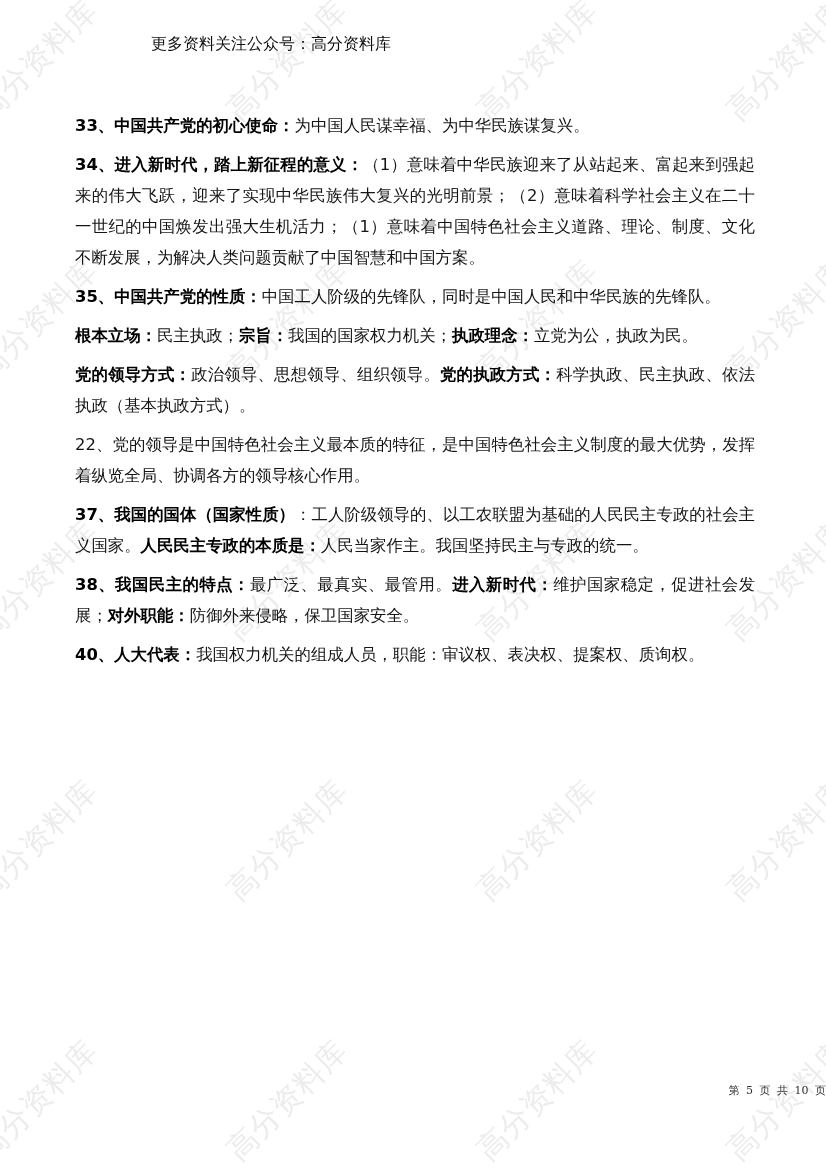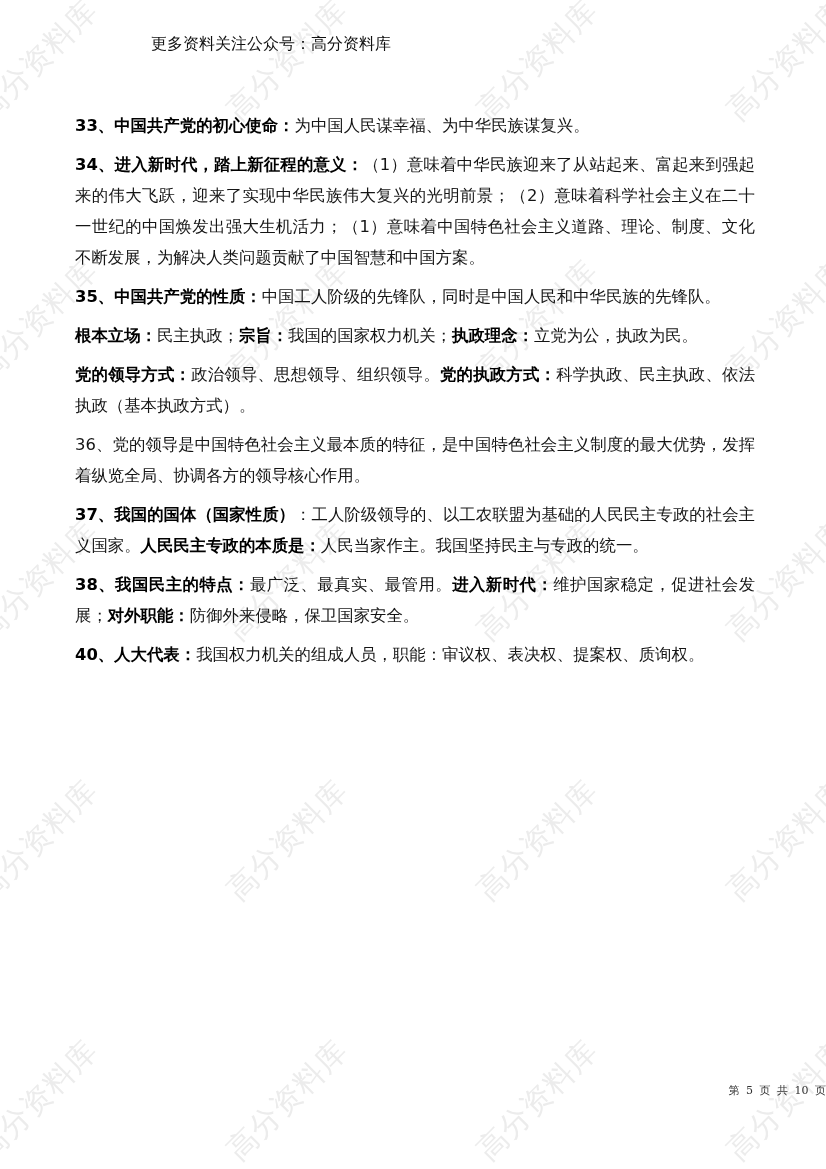--- a/index.html
+++ b/index.html
@@ -64,21 +64,21 @@
   <p class="para">
     <span class="b">35、中国共产党的性质：</span><span>中国工人阶级的先锋队，同时是中国人民和中华民族的先锋队。</span>
   </p>
   <p class="para">
     <span class="b">根本立场：</span><span>民主执政；</span><span class="b">宗旨：</span><span>我国的国家权力机关；</span><span class="b">执政理念：</span><span>立党为公，执政为民。</span>
   </p>
   <p class="para">
     <span class="b">党的领导方式：</span><span>政治领导、思想领导、组织领导。</span><span class="b">党的执政方式：</span><span>科学执政、民主执政、依法执政（基本执政方式）。</span>
   </p>
   <p class="para">
-    <span>36、党的领导是中国特色社会主义最本质的特征，是中国特色社会主义制度的最大优势，发挥着纵览全局、协调各方的领导核心作用。</span>
+    <span>22、党的领导是中国特色社会主义最本质的特征，是中国特色社会主义制度的最大优势，发挥着纵览全局、协调各方的领导核心作用。</span>
   </p>
   <p class="para">
     <span class="b">37、我国的国体（国家性质）</span><span>：工人阶级领导的、以工农联盟为基础的人民民主专政的社会主义国家。</span><span class="b">人民民主专政的本质是：</span><span>人民当家作主。我国坚持民主与专政的统一。</span>
   </p>
   <p class="para">
     <span class="b">38、我国民主的特点：</span><span>最广泛、最真实、最管用。</span><span class="b">进入新时代：</span><span>维护国家稳定，促进社会发展；</span><span class="b">对外职能：</span><span>防御外来侵略，保卫国家安全。</span>
   </p>
   <p class="para">
     <span class="b">40、人大代表：</span><span>我国权力机关的组成人员，职能：审议权、表决权、提案权、质询权。</span>
   </p>

